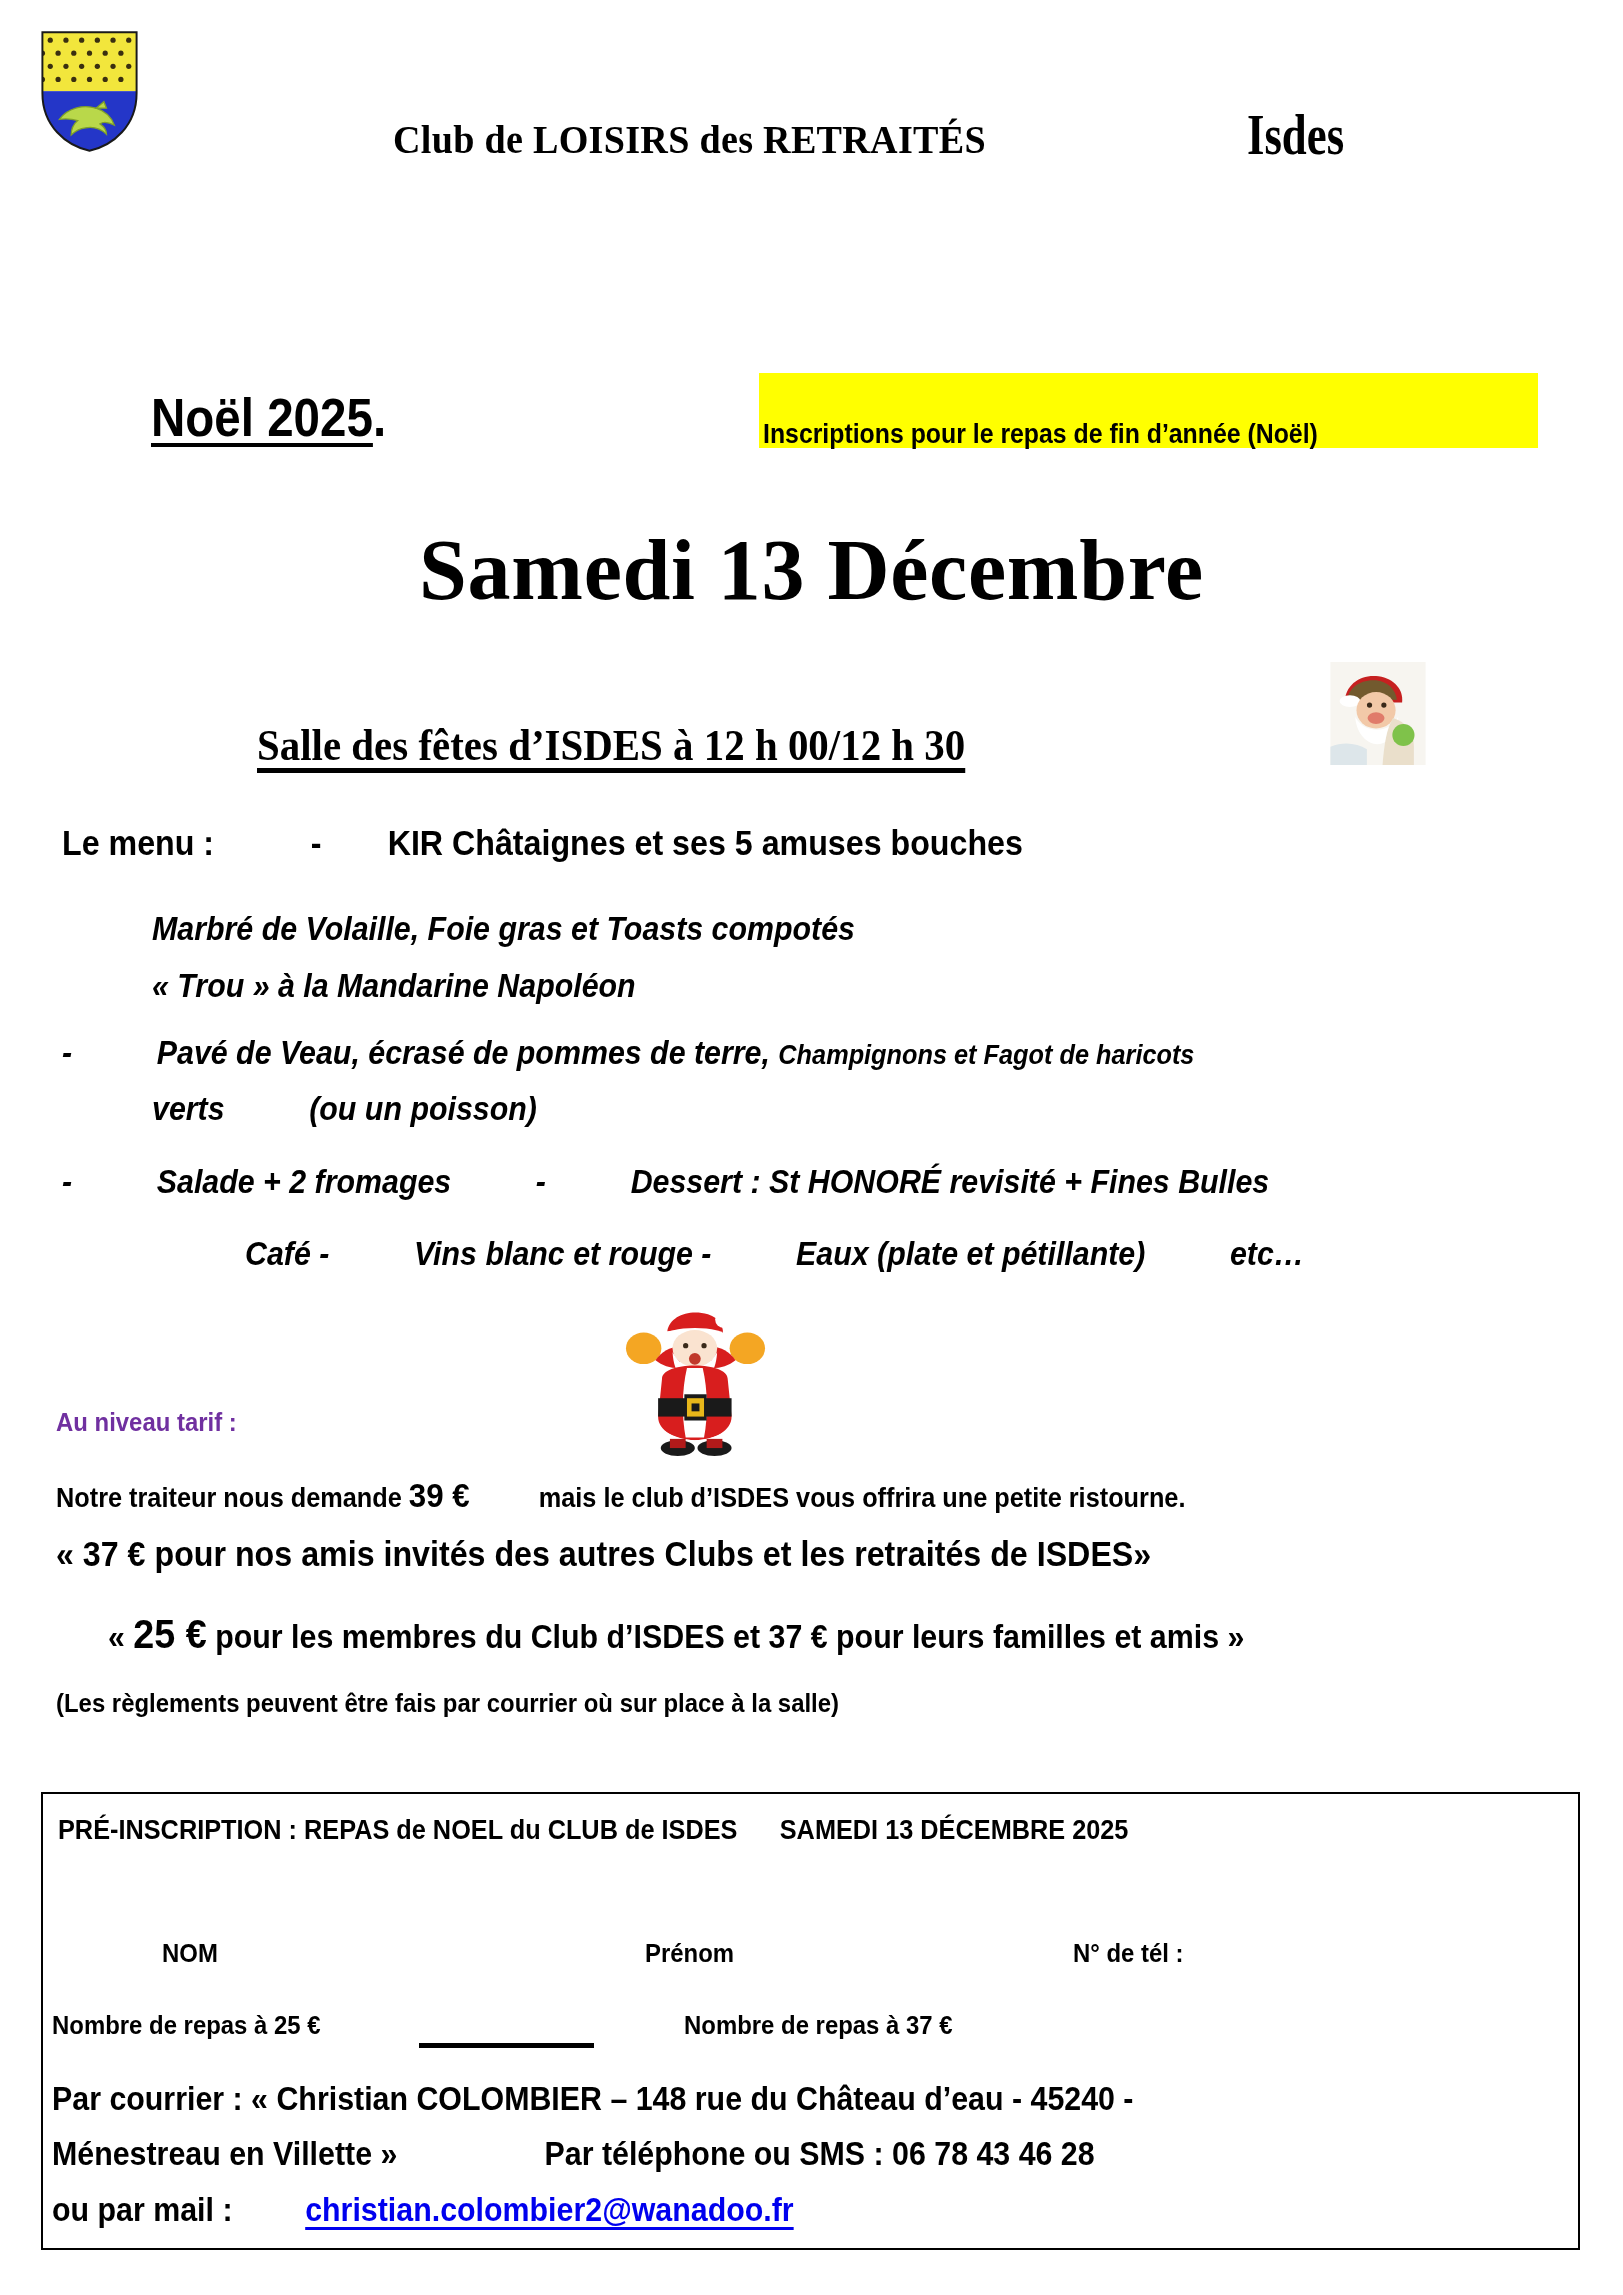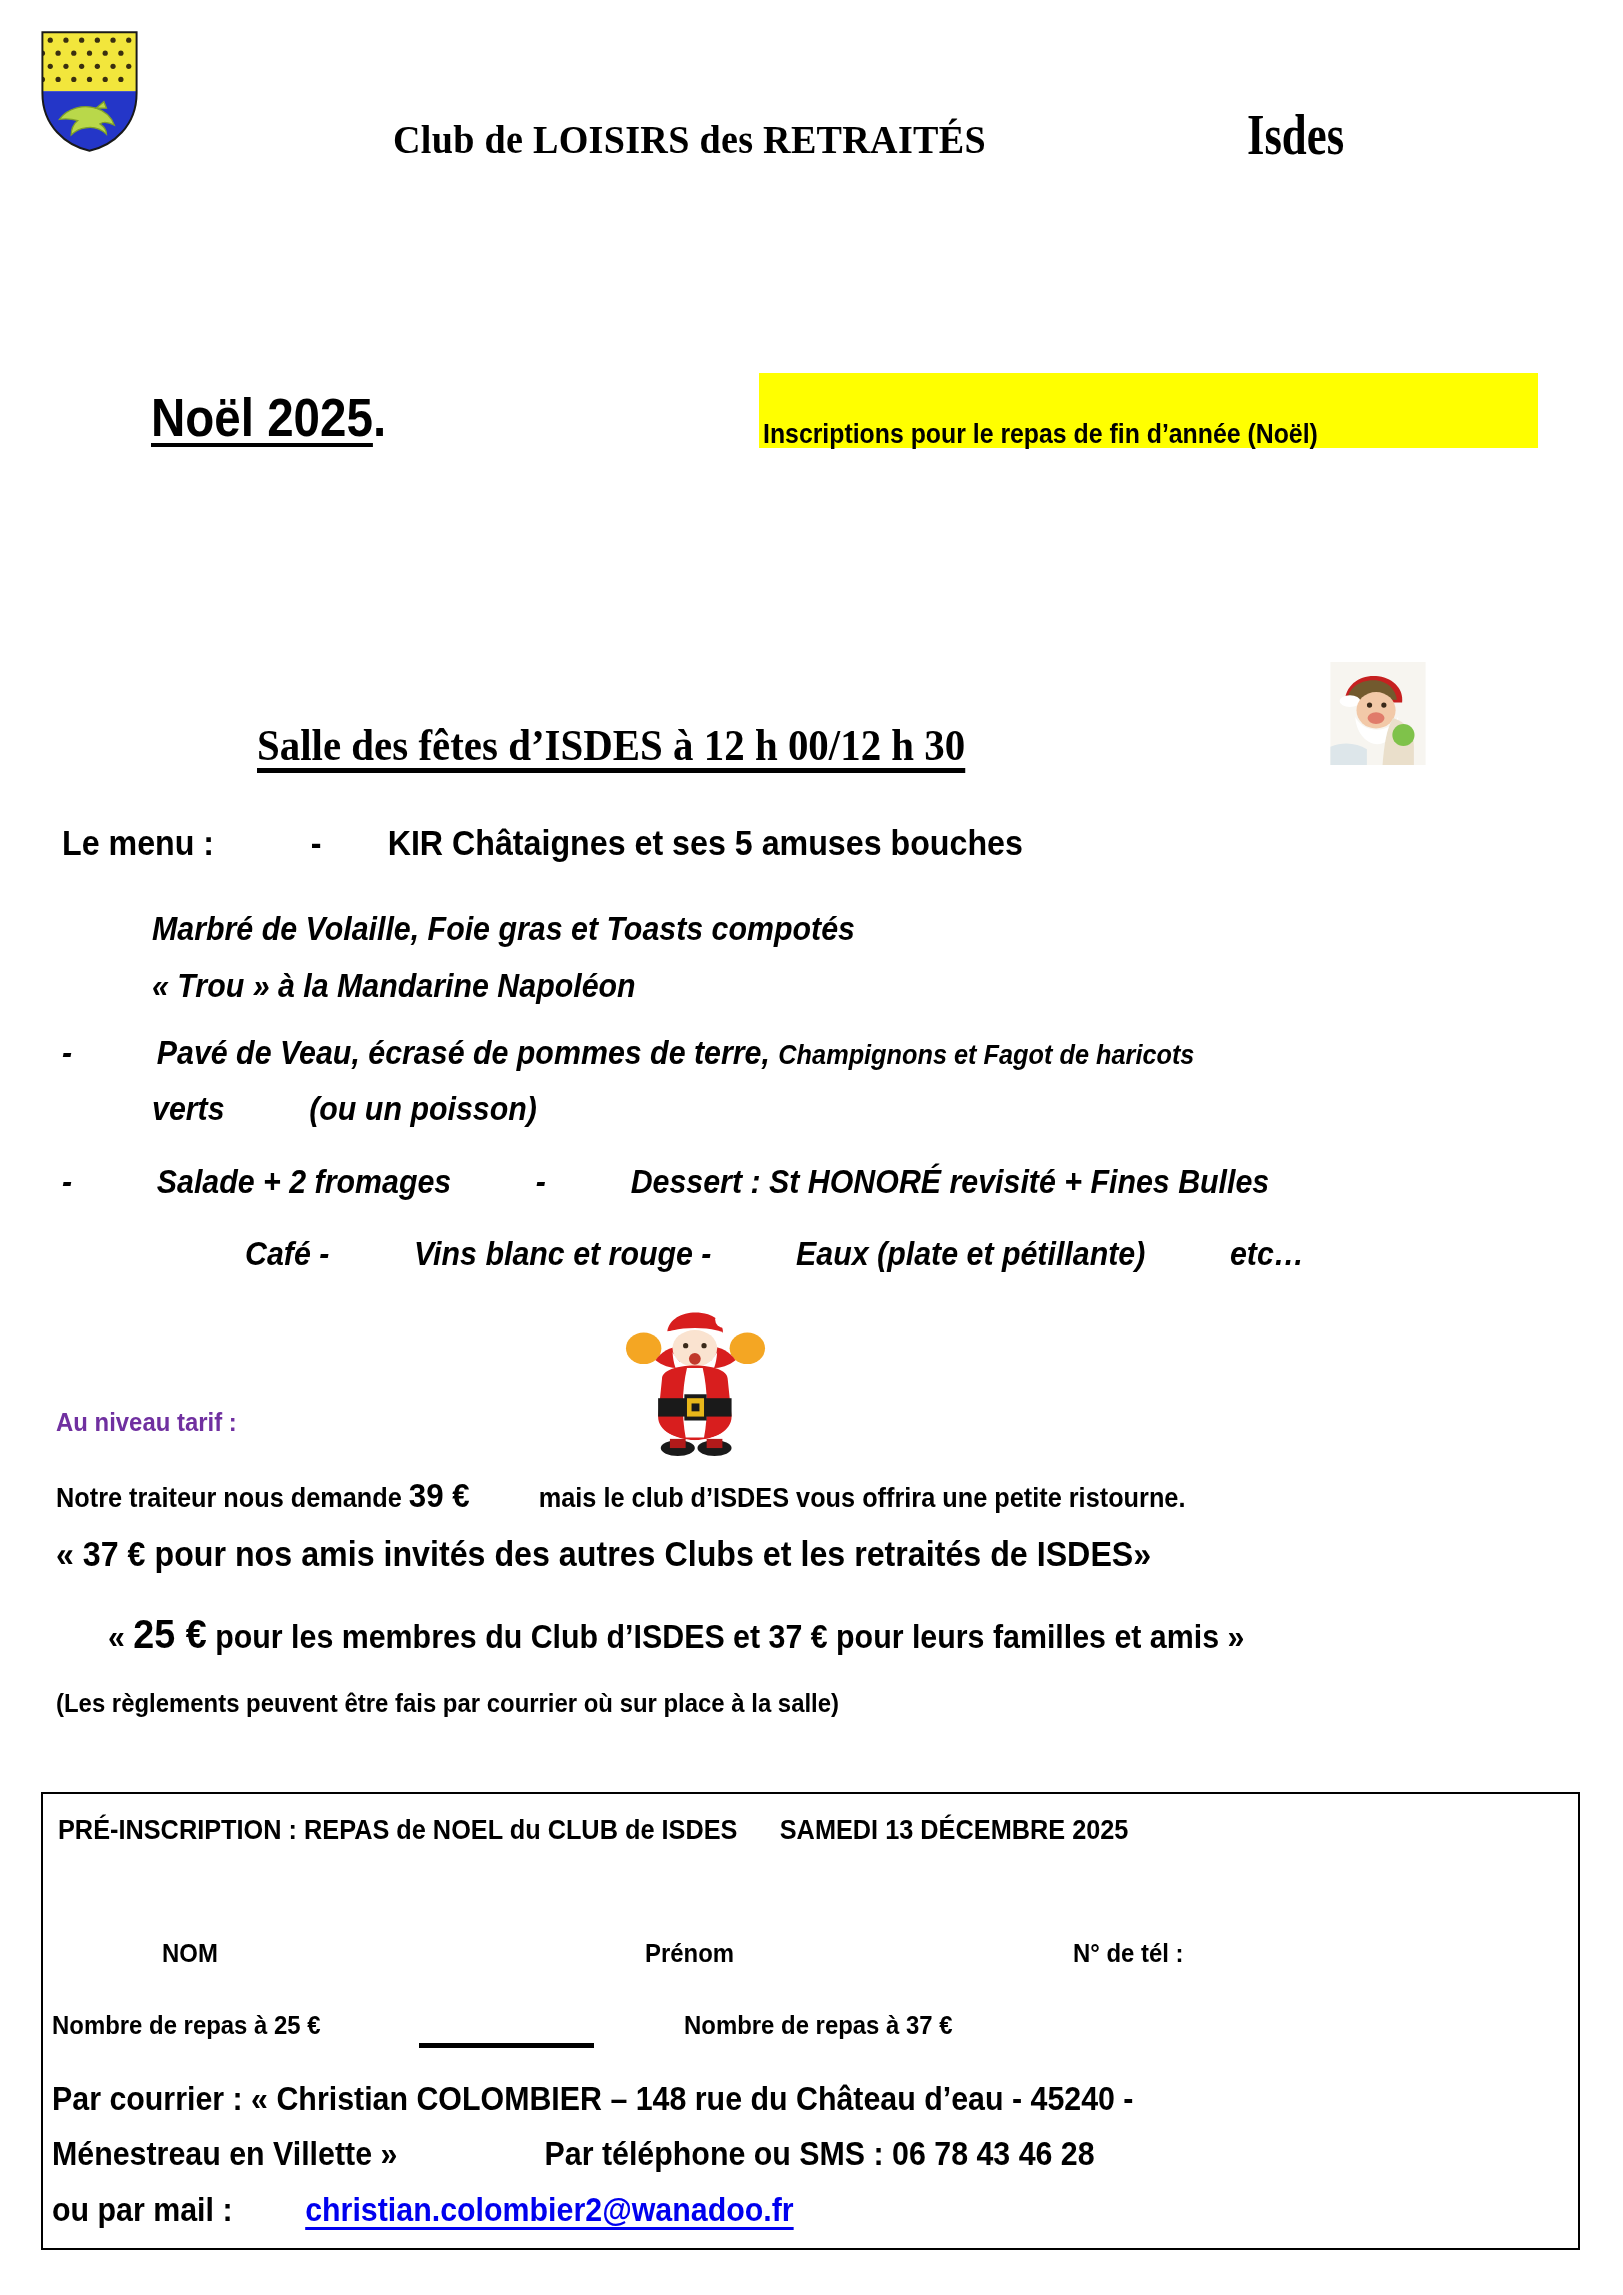--- a/index.html
+++ b/index.html
@@ -322,20 +322,21 @@
     <div class="isdes-title">Isdes</div>
   </div>
 
 
   <div class="noel">
     <span class="u">Noël 2025</span><span>.</span>
   </div>
   <div class="hl-box"></div>
   <div class="hl-text">Inscriptions pour le repas de fin d’année (Noël)</div>
 
+  <div class="big-date">Samedi 13 Décembre</div>
 
   <div class="venue">Salle des fêtes d’ISDES à 12 h 00/12 h 30</div>
 
   <div class="santa-photo">
     <svg viewBox="0 0 146 158" xmlns="http://www.w3.org/2000/svg">
       <rect x="0" y="0" width="146" height="158" fill="#F7F5F0"></rect>
       <path d="M22 62 C22 34 48 18 74 22 C98 26 112 42 110 62 Z" fill="#C62020"></path>
       <path d="M26 60 C26 40 46 26 70 28 C88 30 100 42 102 58 Z" fill="#2E8B3A" opacity="0.55"></path>
       <ellipse cx="30" cy="60" rx="16" ry="9" fill="#FFFFFF"></ellipse>
       <ellipse cx="70" cy="74" rx="30" ry="28" fill="#F2C9A8"></ellipse>

